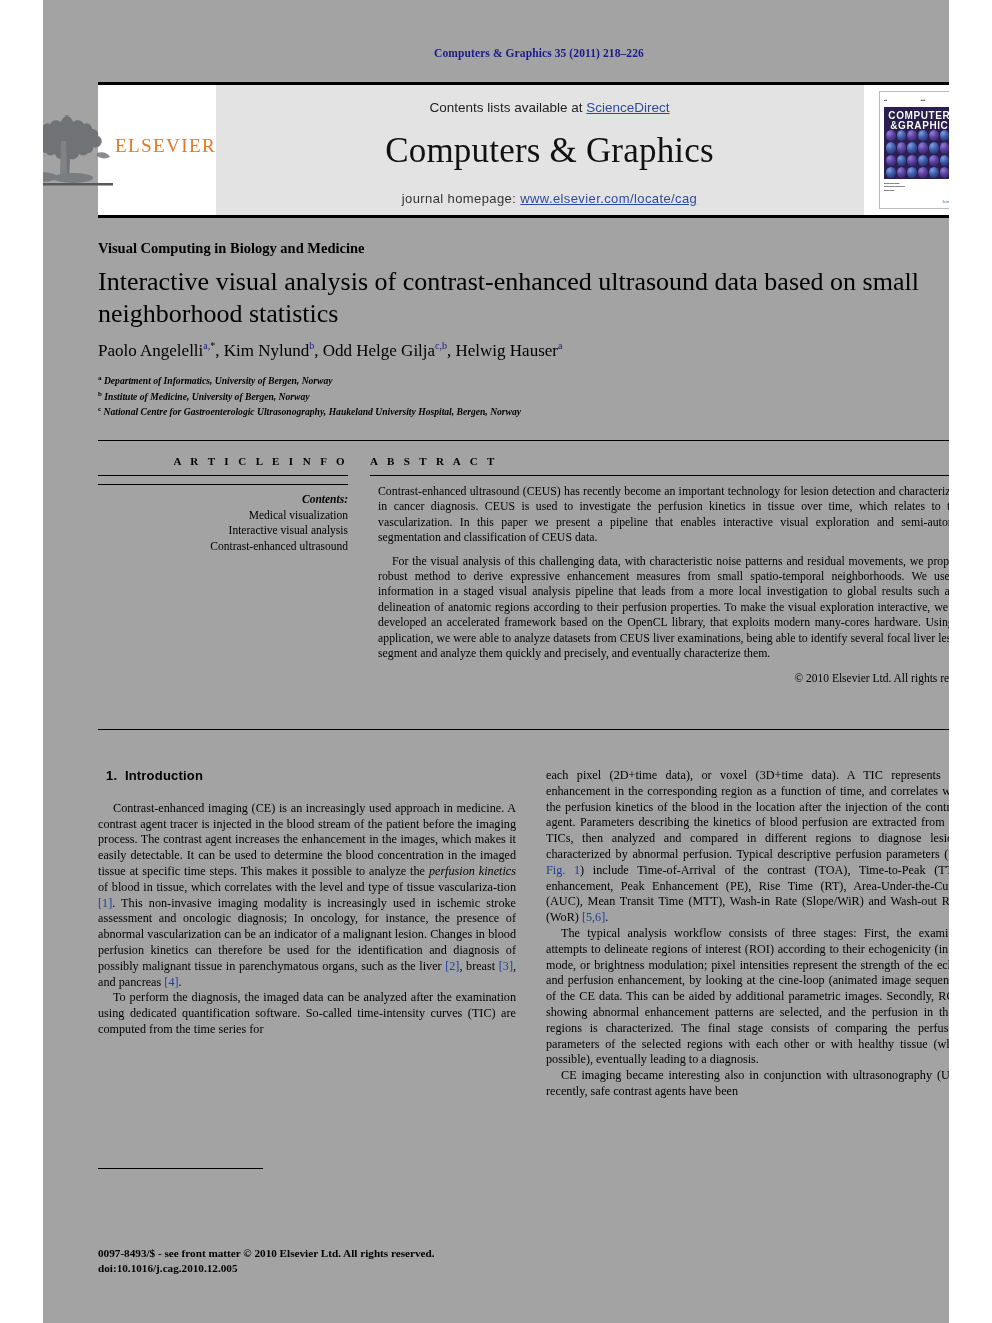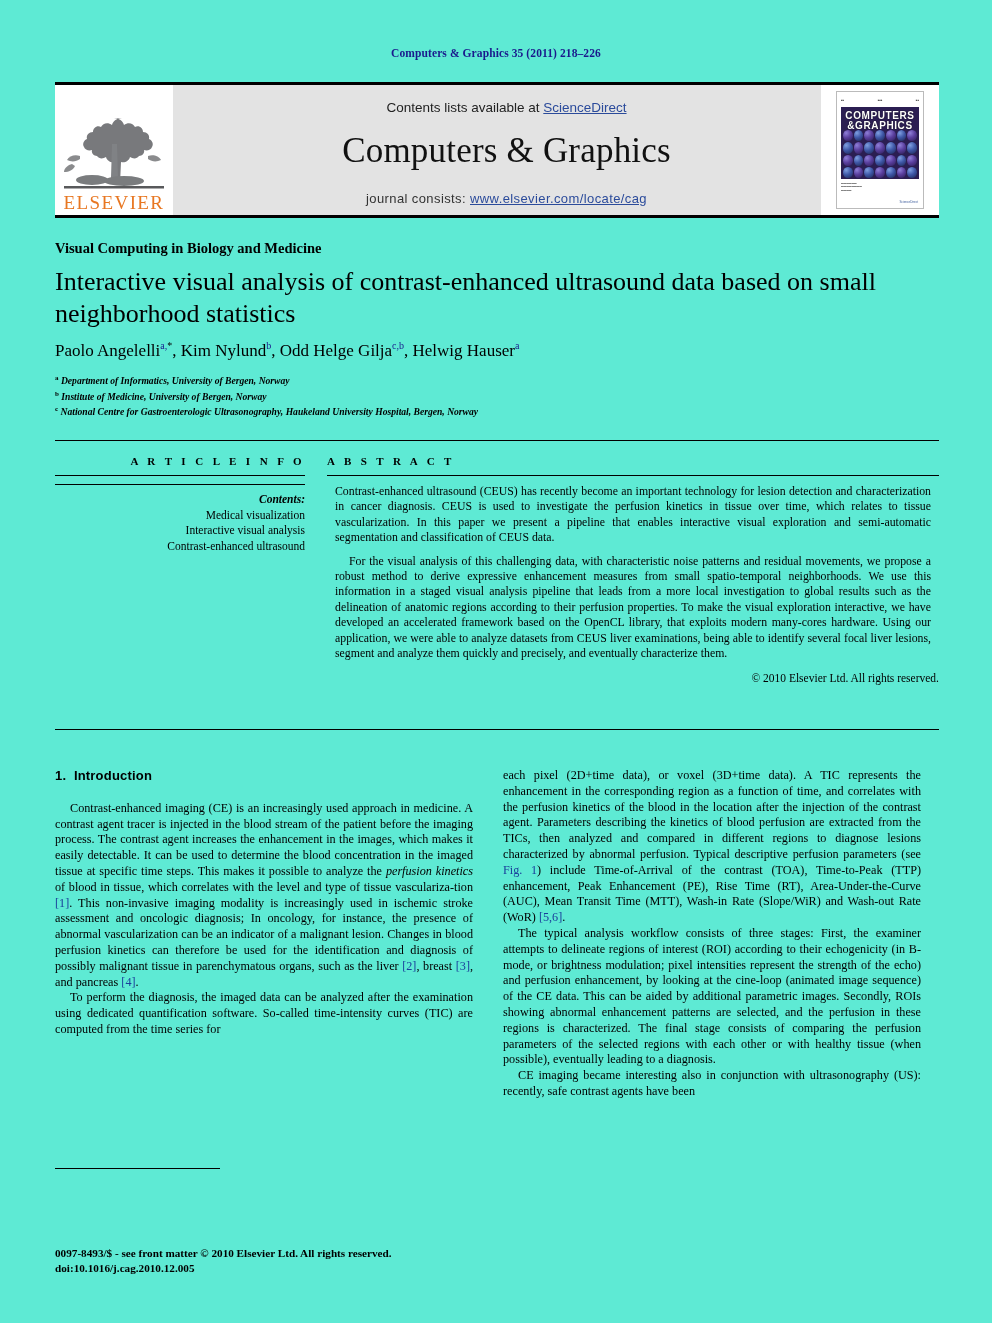--- a/index.html
+++ b/index.html
@@ -6,24 +6,24 @@
     margin: 0;
     padding: 0;
     background: #ffffff;
   }
   body {
     font-family: "Liberation Serif", "DejaVu Serif", serif;
     color: #000000;
   }
   .page {
     position: relative;
-    width: 992px;
+    width: 906px;
     height: 1323px;
     margin: 0 auto;
-    background: #5eead4;
+    background: #a3a3a3;
     overflow: hidden;
   }
 
   
   .running-head {
     position: absolute;
     top: 47px;
     left: 0;
     width: 992px;
     text-align: center;
@@ -49,24 +49,24 @@
     position: relative;
     width: 100%;
     height: 100%;
     display: flex;
     align-items: stretch;
   }
   .elsevier-block {
     width: 118px;
     flex: 0 0 118px;
     display: flex;
-    flex-direction: column;
+    flex-direction: row;
     align-items: center;
     justify-content: flex-end;
-    padding-bottom: 3px;
+    padding-bottom: 11px;
     box-sizing: border-box;
     background: #fff;
   }
   .tree-svg { display:block; }
   .elsevier-word {
     font-family: "Liberation Serif", serif;
     font-size: 19px;
     letter-spacing: 1.4px;
     color: #E87722;
     line-height: 1;
@@ -331,21 +331,21 @@
     line-height: 15.8px;
     text-align: justify;
     color: #000;
   }
   .col-left { left: 55px; }
   .col-right { left: 503px; }
   .col h2 {
     font-family: "Liberation Sans", sans-serif;
     font-size: 13px;
     font-weight: bold;
-    margin: 0 0 17px 0;
+    margin: 0 0 17px 8px;
     letter-spacing: .2px;
   }
   .col p { margin: 0; }
   .col p.indent { text-indent: 15px; }
   .ref { color: #1a3e9b; }
   .em { font-style: italic; }
 
   
   .footnote-rule {
     position: absolute;
@@ -407,21 +407,21 @@
         </span>
         <span class="elsevier-word">ELSEVIER</span>
       </div>
 
       <div class="center-block">
         <div class="contents-line">
           <span>Contents lists available at </span><a class="sd" href="#">ScienceDirect</a>
         </div>
         <div class="journal-title">Computers &amp; Graphics</div>
         <div class="homepage-line">
-          <span>journal consists: </span><a class="url" href="#">www.elsevier.com/locate/cag</a>
+          <span>journal homepage: </span><a class="url" href="#">www.elsevier.com/locate/cag</a>
         </div>
       </div>
 
       <div class="cover-block">
         <div class="cover-thumb">
           <div class="cover-topbar">
             <span>■■</span>
               <span>■■■</span>
               <span>■■</span>
           </div>

